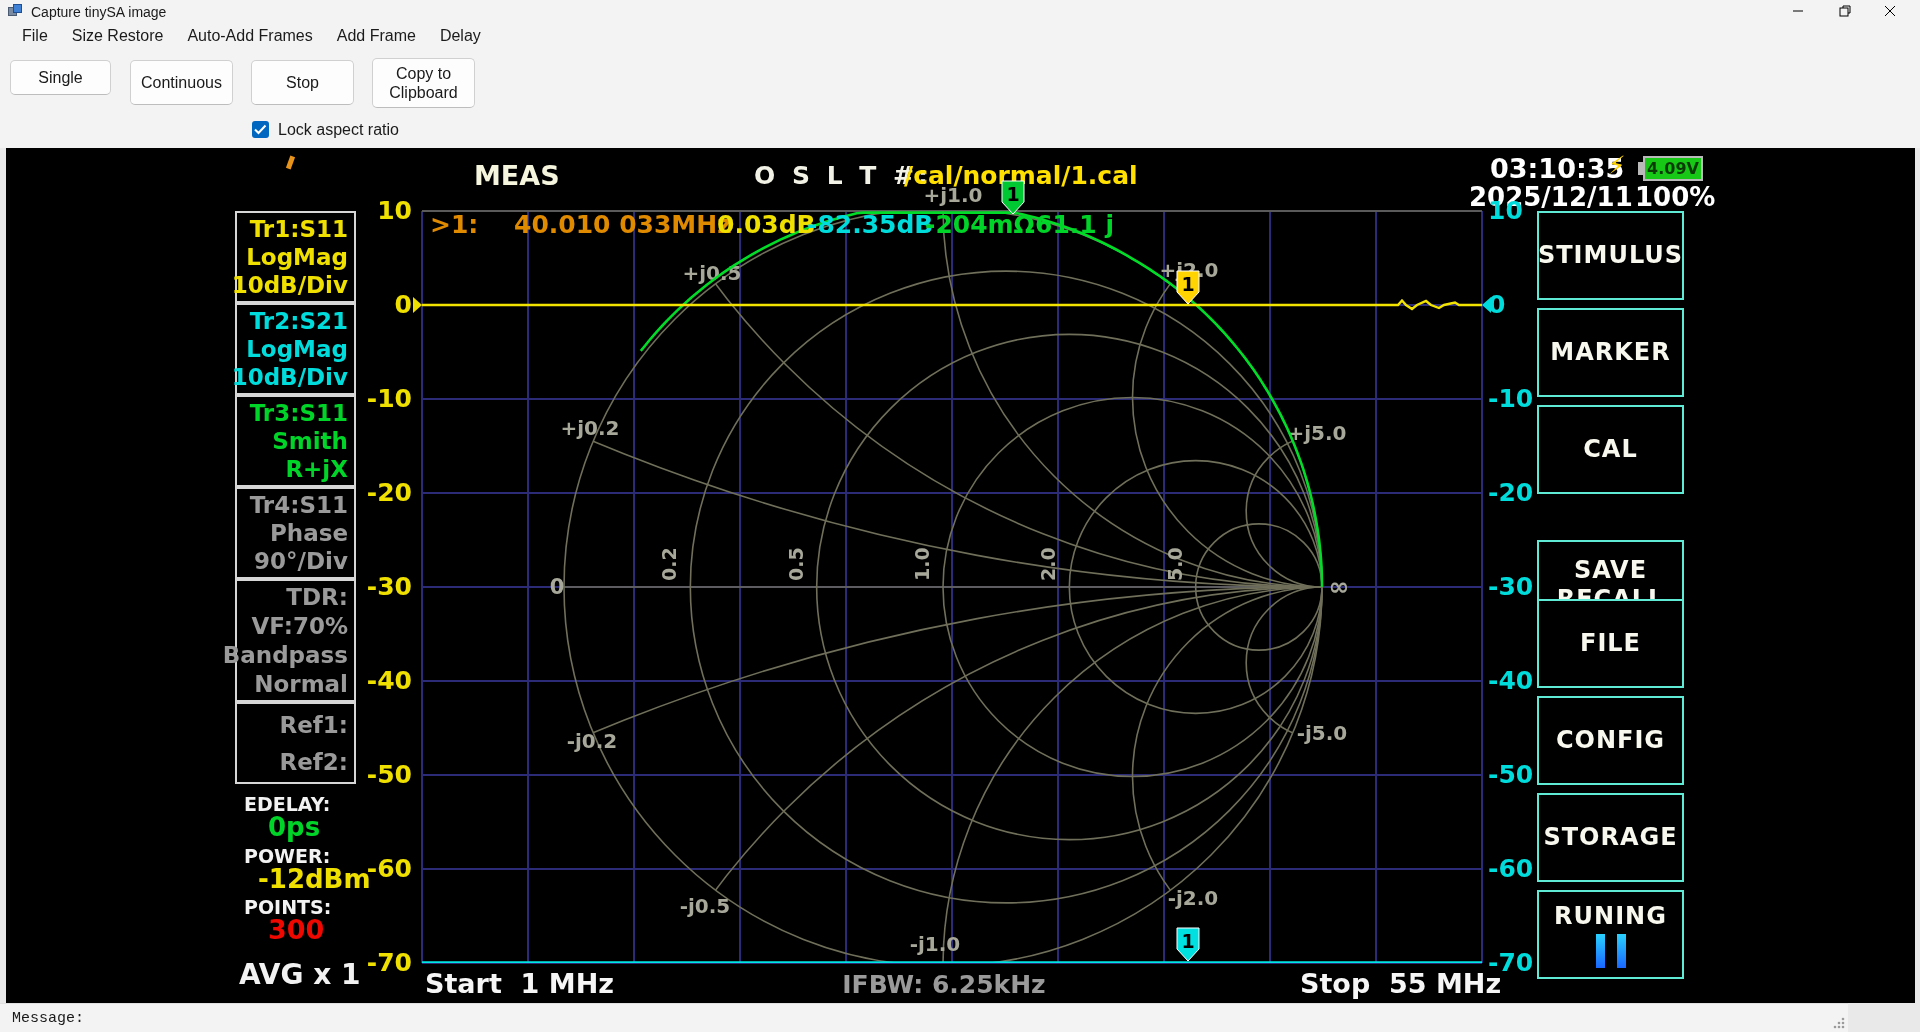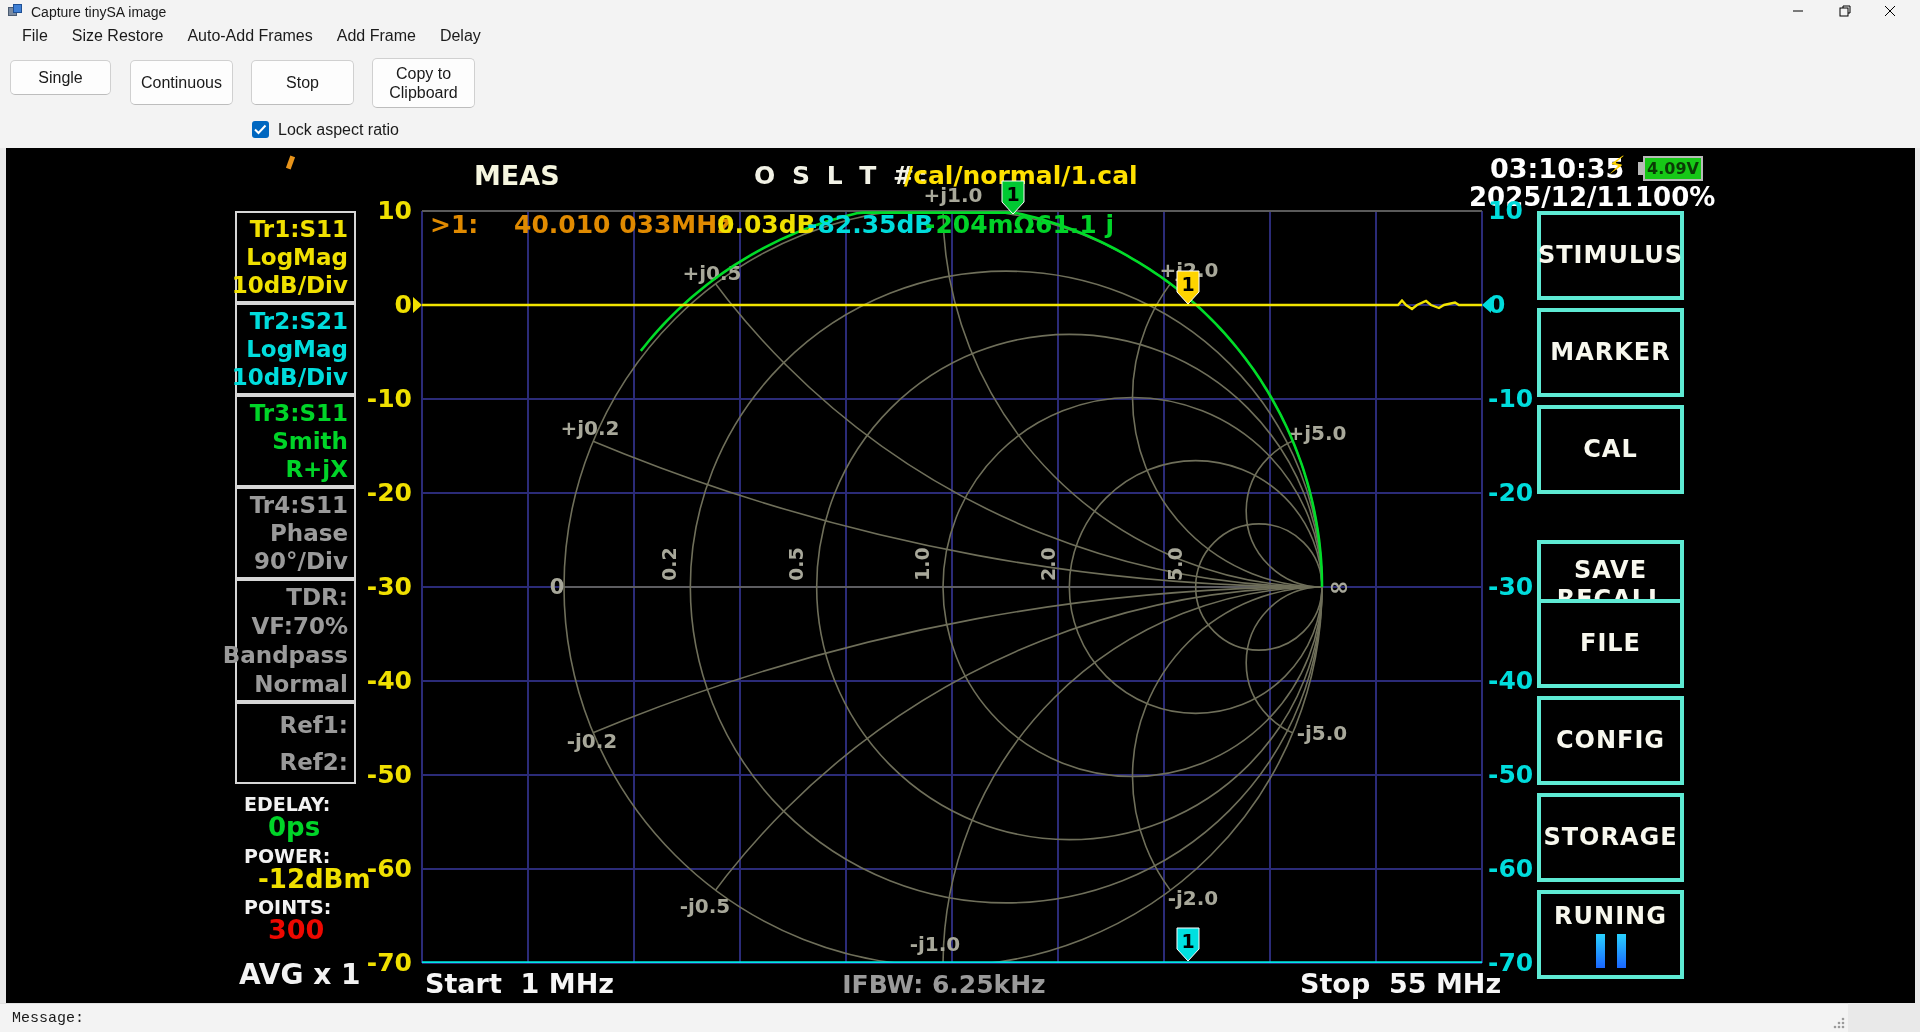--- a/index.html
+++ b/index.html
@@ -60,21 +60,21 @@
   #info-power-l  { left:238px; top:697px; font-size:19px; color:#f2f2f2; }
   #info-power-v  { left:252px; top:716px; font-size:26px; color:#f0e000; }
   #info-points-l { left:238px; top:748px; font-size:19px; color:#f2f2f2; }
   #info-points-v { left:262px; top:766px; font-size:27px; color:#ee0800; }
   #info-avg      { left:233px; top:810px; font-size:28px; color:#f2f2f2; }
 
   #lbl-start { left:419px; top:820px; font-size:27px; color:#f6f6f6; }
   #lbl-ifbw  { left:827px; top:822px; width:222px; text-align:center; font-size:25px; color:#9a9a9a; }
   #lbl-stop  { left:1294px; top:820px; width:182px; text-align:right; font-size:27px; color:#f6f6f6; }
 
-  .devbtn { position:absolute; left:1531px; width:147px; height:89px; border:4px solid #5eead4; background:#000; color:#f8f8ee; font-size:24px; letter-spacing:1px; display:flex; flex-direction:column; align-items:center; justify-content:center; text-align:center; line-height:29px; white-space:pre-line; }
+  .devbtn { position:absolute; left:1531px; width:147px; height:89px; border:2px solid #5eead4; background:#000; color:#f8f8ee; font-size:24px; letter-spacing:1px; display:flex; flex-direction:column; align-items:center; justify-content:center; text-align:center; line-height:29px; white-space:pre-line; }
   .pause-icon { display:flex; gap:12px; margin-top:3px; }
   .pause-icon span { display:block; width:9px; height:34px; background:linear-gradient(#29d2ff,#1a66ff); }
 
   #chart-svg { position:absolute; left:0; top:0; }
 </style>
 </head>
 <body>
 
 <div id="titlebar">
   <div id="app-icon">

